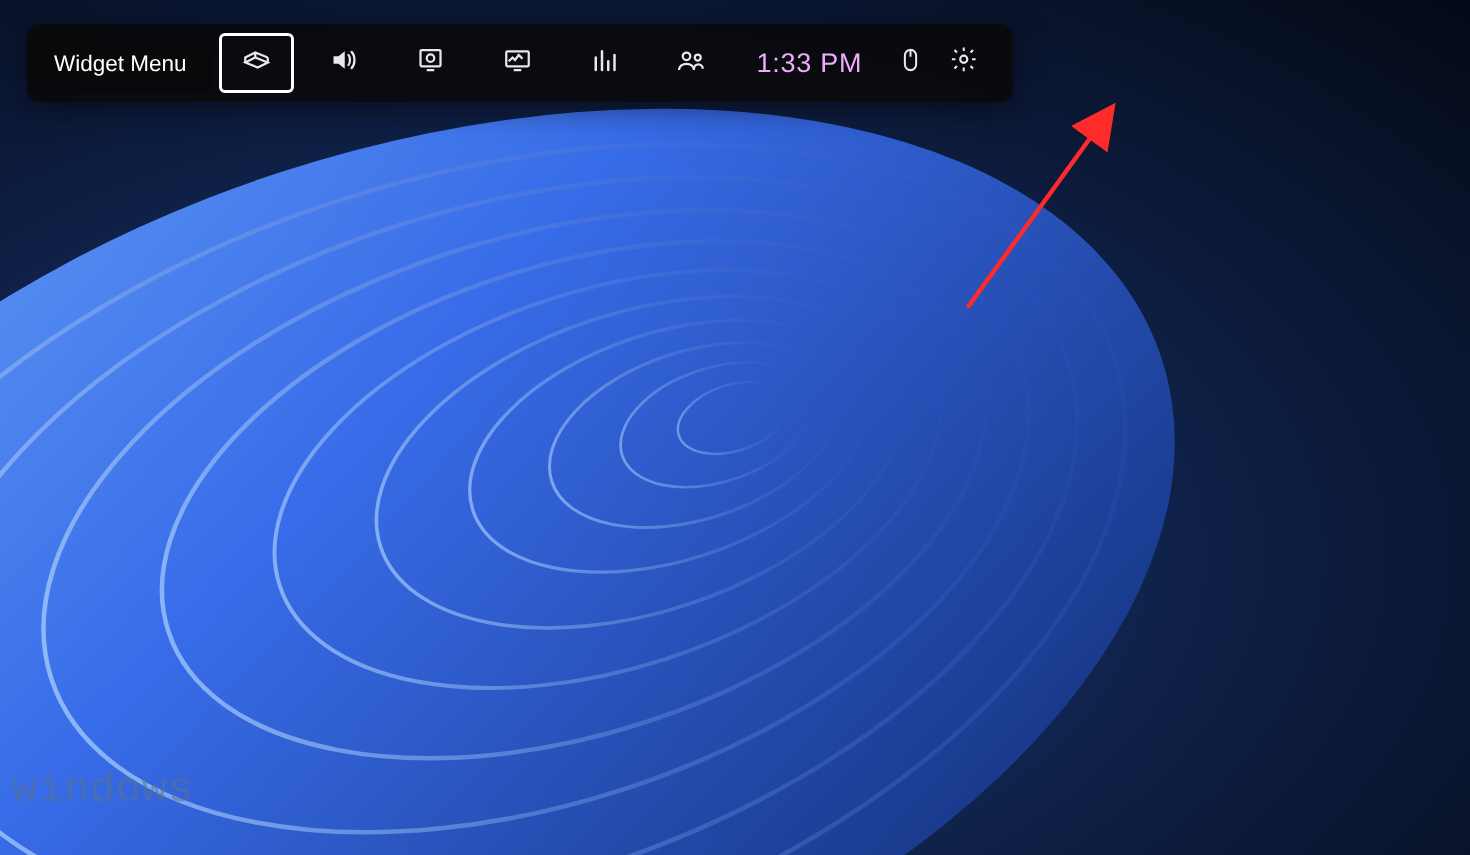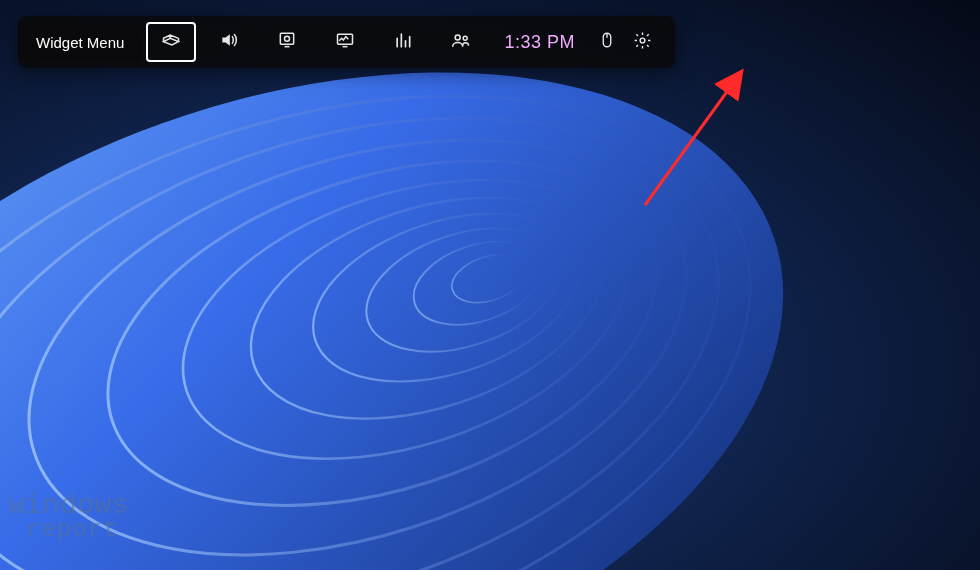--- a/index.html
+++ b/index.html
@@ -211,14 +211,13 @@
   <defs>
     <marker id="ah" markerWidth="12" markerHeight="12" refX="9" refY="5" orient="auto">
       <path d="M0 0 L10 5 L0 10 Z" fill="#ff2a2a"></path>
     </marker>
   </defs>
   <line x1="25" y1="150" x2="122" y2="16" stroke="#ff2a2a" stroke-width="3" marker-end="url(#ah)"></line>
 </svg>
 
 <div class="watermark">
   <div class="line1">windows</div>
-  <div class="line2">report</div>
 </div>
 
 </body></html>

